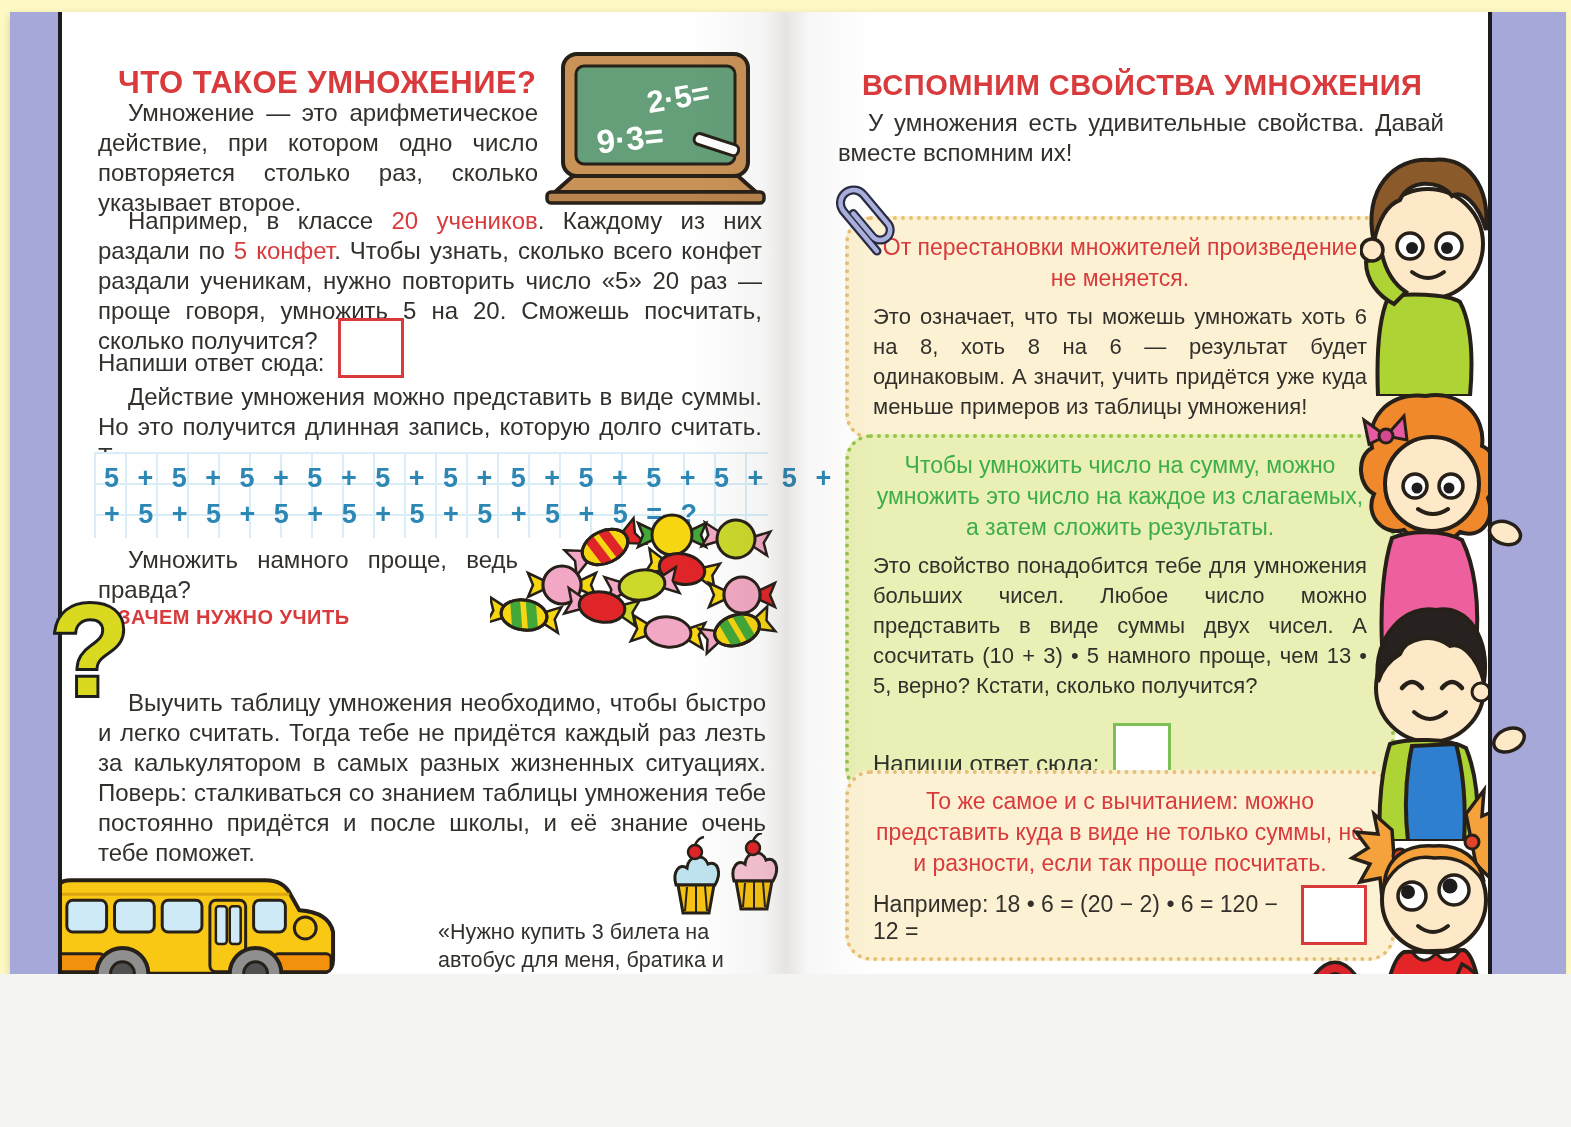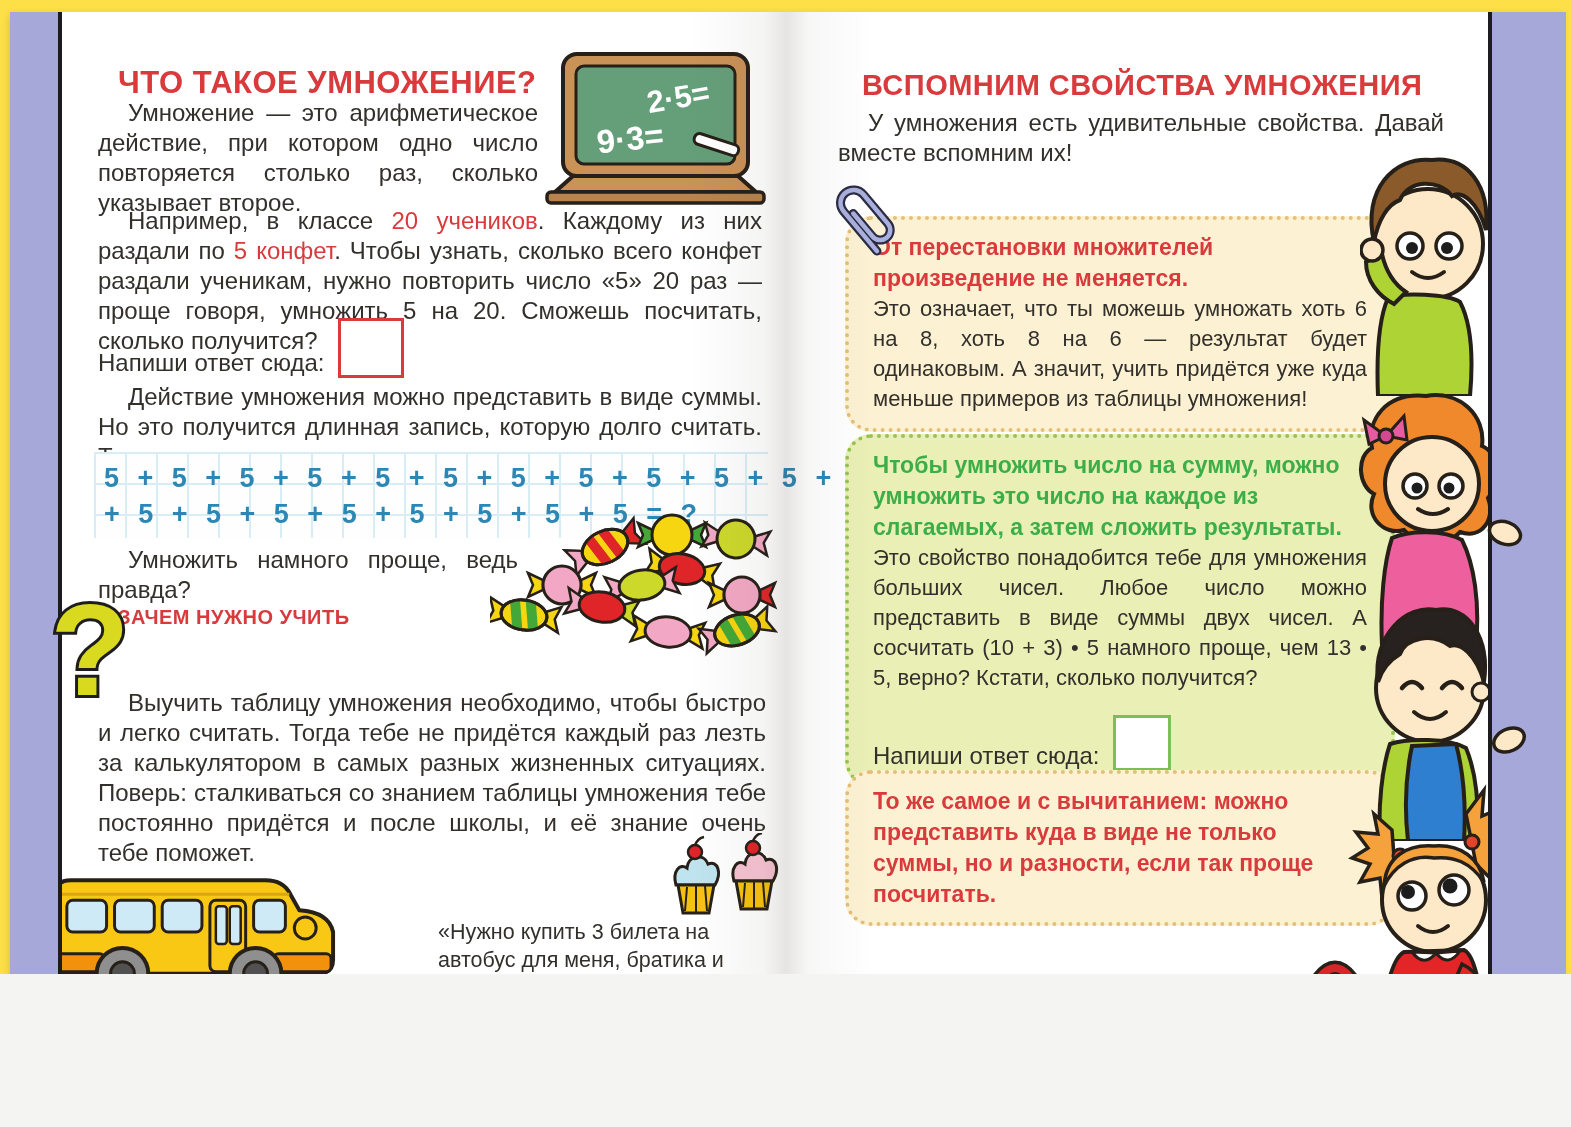--- a/index.html
+++ b/index.html
@@ -1,16 +1,16 @@
 <!DOCTYPE html>
 <html><head>
 <meta charset="utf-8">
 <style>
   html,body{margin:0;padding:0;background:#f4f4f2;}
-  #canvas{position:relative;width:1571px;height:974px;background:#fde047;overflow:hidden;
+  #canvas{position:relative;width:1571px;height:974px;background:#fef9c3;overflow:hidden;
           font-family:"Liberation Sans",sans-serif;}
   .spread{position:absolute;left:10px;top:12px;width:1552px;height:1101px;background:#ffffff;
           box-shadow:0 3px 8px rgba(0,0,0,0.18);}
   .abs{position:absolute;}
   .strip{position:absolute;top:12px;height:1101px;background:#a6a8da;z-index:5;}
   .strip.left{left:10px;width:48px;border-right:4px solid #1c1c1c;}
   .strip.right{left:1488px;width:74px;border-left:4px solid #1c1c1c;}
   .gutter{position:absolute;left:690px;top:12px;width:185px;height:1101px;z-index:8;pointer-events:none;
           background:linear-gradient(to right,rgba(60,50,40,0) 0%,rgba(60,50,40,0.05) 40%,rgba(60,50,40,0.13) 52%,rgba(60,50,40,0.04) 64%,rgba(60,50,40,0) 100%);}
   .z3{z-index:3;} .z4{z-index:4;} .z6{z-index:6;}
@@ -21,23 +21,23 @@
   .quote{font-size:21.5px;line-height:28px;color:#33302c;}
   .answer-row{display:flex;align-items:flex-end;}
   .answer-box{background:#fff;border:3px solid #d93a3c;width:60px;height:54px;margin-left:14px;flex:none;}
   .answer-box.green{border-color:#7cbf56;width:52px;height:50px;}
   .sum-grid{background-color:#fefefe;
     background-image:linear-gradient(#d8edf6 2px,transparent 2px),linear-gradient(90deg,#d8edf6 2px,transparent 2px);
     background-size:31px 31px;padding:8px 4px 6px 10px;}
   .sum-text{color:#2d87b5;font-weight:bold;font-size:27px;line-height:36px;letter-spacing:2px;word-spacing:7px;white-space:nowrap;}
   .note-box{border-radius:26px;border:4px dotted #e5be77;background:#fcf2d3;padding:12px 24px;box-sizing:border-box;width:550px;}
   .note-box.green{border-color:#96c44f;background:#e9efb5;}
-  .box-title{text-align:left;font-weight:bold;font-size:23px;line-height:31px;color:#d93a3c;}
+  .box-title{text-align:center;font-weight:normal;font-size:23px;line-height:31px;color:#d93a3c;}
   .box-title.green{color:#3cae47;}
-  .box-body{font-size:22px;line-height:30px;color:#33302c;text-align:justify;margin-top:0;}
+  .box-body{font-size:22px;line-height:30px;color:#33302c;text-align:justify;margin-top:8px;}
   .page-oval{position:absolute;background:#fff;border:3px solid #1c1c1c;border-radius:50%;
     display:flex;align-items:center;justify-content:center;font-size:23px;color:#222;z-index:7;}
   svg text{font-family:"Liberation Sans",sans-serif;}
 </style>
 </head>
 <body>
 
 <div id="canvas">
   <div class="spread"></div>
 
@@ -229,20 +229,24 @@
     <div class="box-title green">Чтобы умножить число на сумму, можно умножить это число на каждое из слагаемых, а затем сложить результаты.</div>
     <p class="box-body">Это свойство понадобится тебе для умножения больших чисел. Любое число можно представить в виде суммы двух чисел. А сосчитать (10 + 3) • 5 намного проще, чем 13 • 5, верно? Кстати, сколько получится?</p>
     <div class="answer-row" style="height:56px;">
       <span class="body-text">Напиши ответ сюда:</span>
       <div class="answer-box green"></div>
     </div>
   </div>
 
   <div class="abs z3 note-box" style="left:845px;top:770px;">
     <div class="box-title">То же самое и с вычитанием: можно представить куда в виде не только суммы, но и разности, если так проще посчитать.</div>
+    <div class="answer-row" style="height:62px;margin-top:4px;">
+      <span style="font-size:23px;color:#33302c;">Например: 18 • 6 = (20 − 2) • 6 = 120 − 12 =</span>
+      <div class="answer-box" style="margin-left:10px;"></div>
+    </div>
   </div>
 
   <p class="abs z3 body-text indent" style="left:852px;top:980px;width:428px;font-size:23px;line-height:34px;margin:0;">С помощью этих свойств умножения ты будешь считать быстрее всех одноклассников!</p>
 
   <svg class="abs z3" style="left:1270px;top:948px;" width="132" height="158" viewBox="0 0 132 158">
     <path d="M48,32 Q65,8 82,32" fill="none" stroke="#262019" stroke-width="15" stroke-linecap="round"></path>
     <path d="M48,32 Q65,8 82,32" fill="none" stroke="#d8252b" stroke-width="8" stroke-linecap="round"></path>
     <polygon points="114,34 127,44 127,136 114,146" fill="#7d86c8" stroke="#262019" stroke-width="3.5"></polygon>
     <rect x="10" y="30" width="106" height="114" rx="14" fill="#9aa2dc" stroke="#262019" stroke-width="4"></rect>
     <rect x="24" y="46" width="78" height="80" rx="14" fill="#f7cf11" stroke="#262019" stroke-width="4"></rect>

